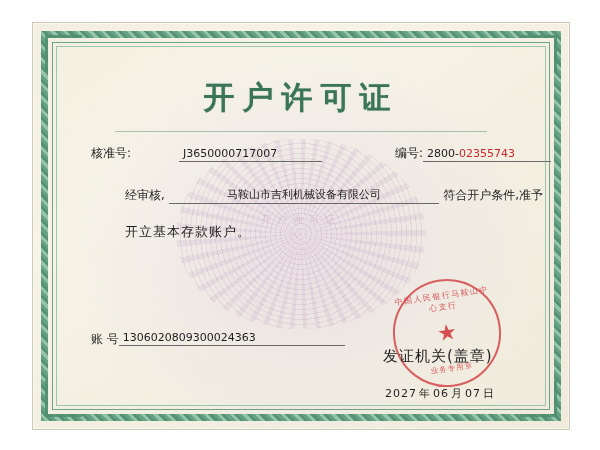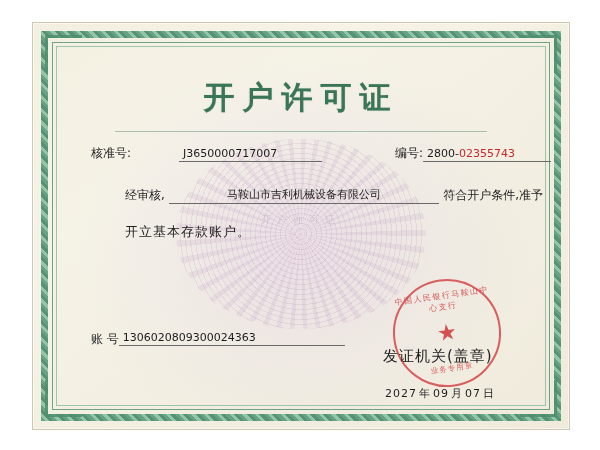--- a/index.html
+++ b/index.html
@@ -301,19 +301,19 @@
 
       <div class="seal">
         <div class="seal-arc">中国人民银行马鞍山中心支行</div>
         <div class="seal-star">★</div>
         <div class="seal-bottom">业务专用章</div>
       </div>
 
       <div class="issue">
         <div class="iss-row">发证机关(盖章)</div>
         <div class="date-row">
-          <span class="date-num">2027</span><span>年</span><span class="date-num">09</span><span>月</span><span class="date-num">07</span><span>日</span>
+          <span class="date-num">2027</span><span>年</span><span class="date-num">06</span><span>月</span><span class="date-num">07</span><span>日</span>
         </div>
       </div>
 
     </div>
   </div>
 </div>
 
 </body></html>

